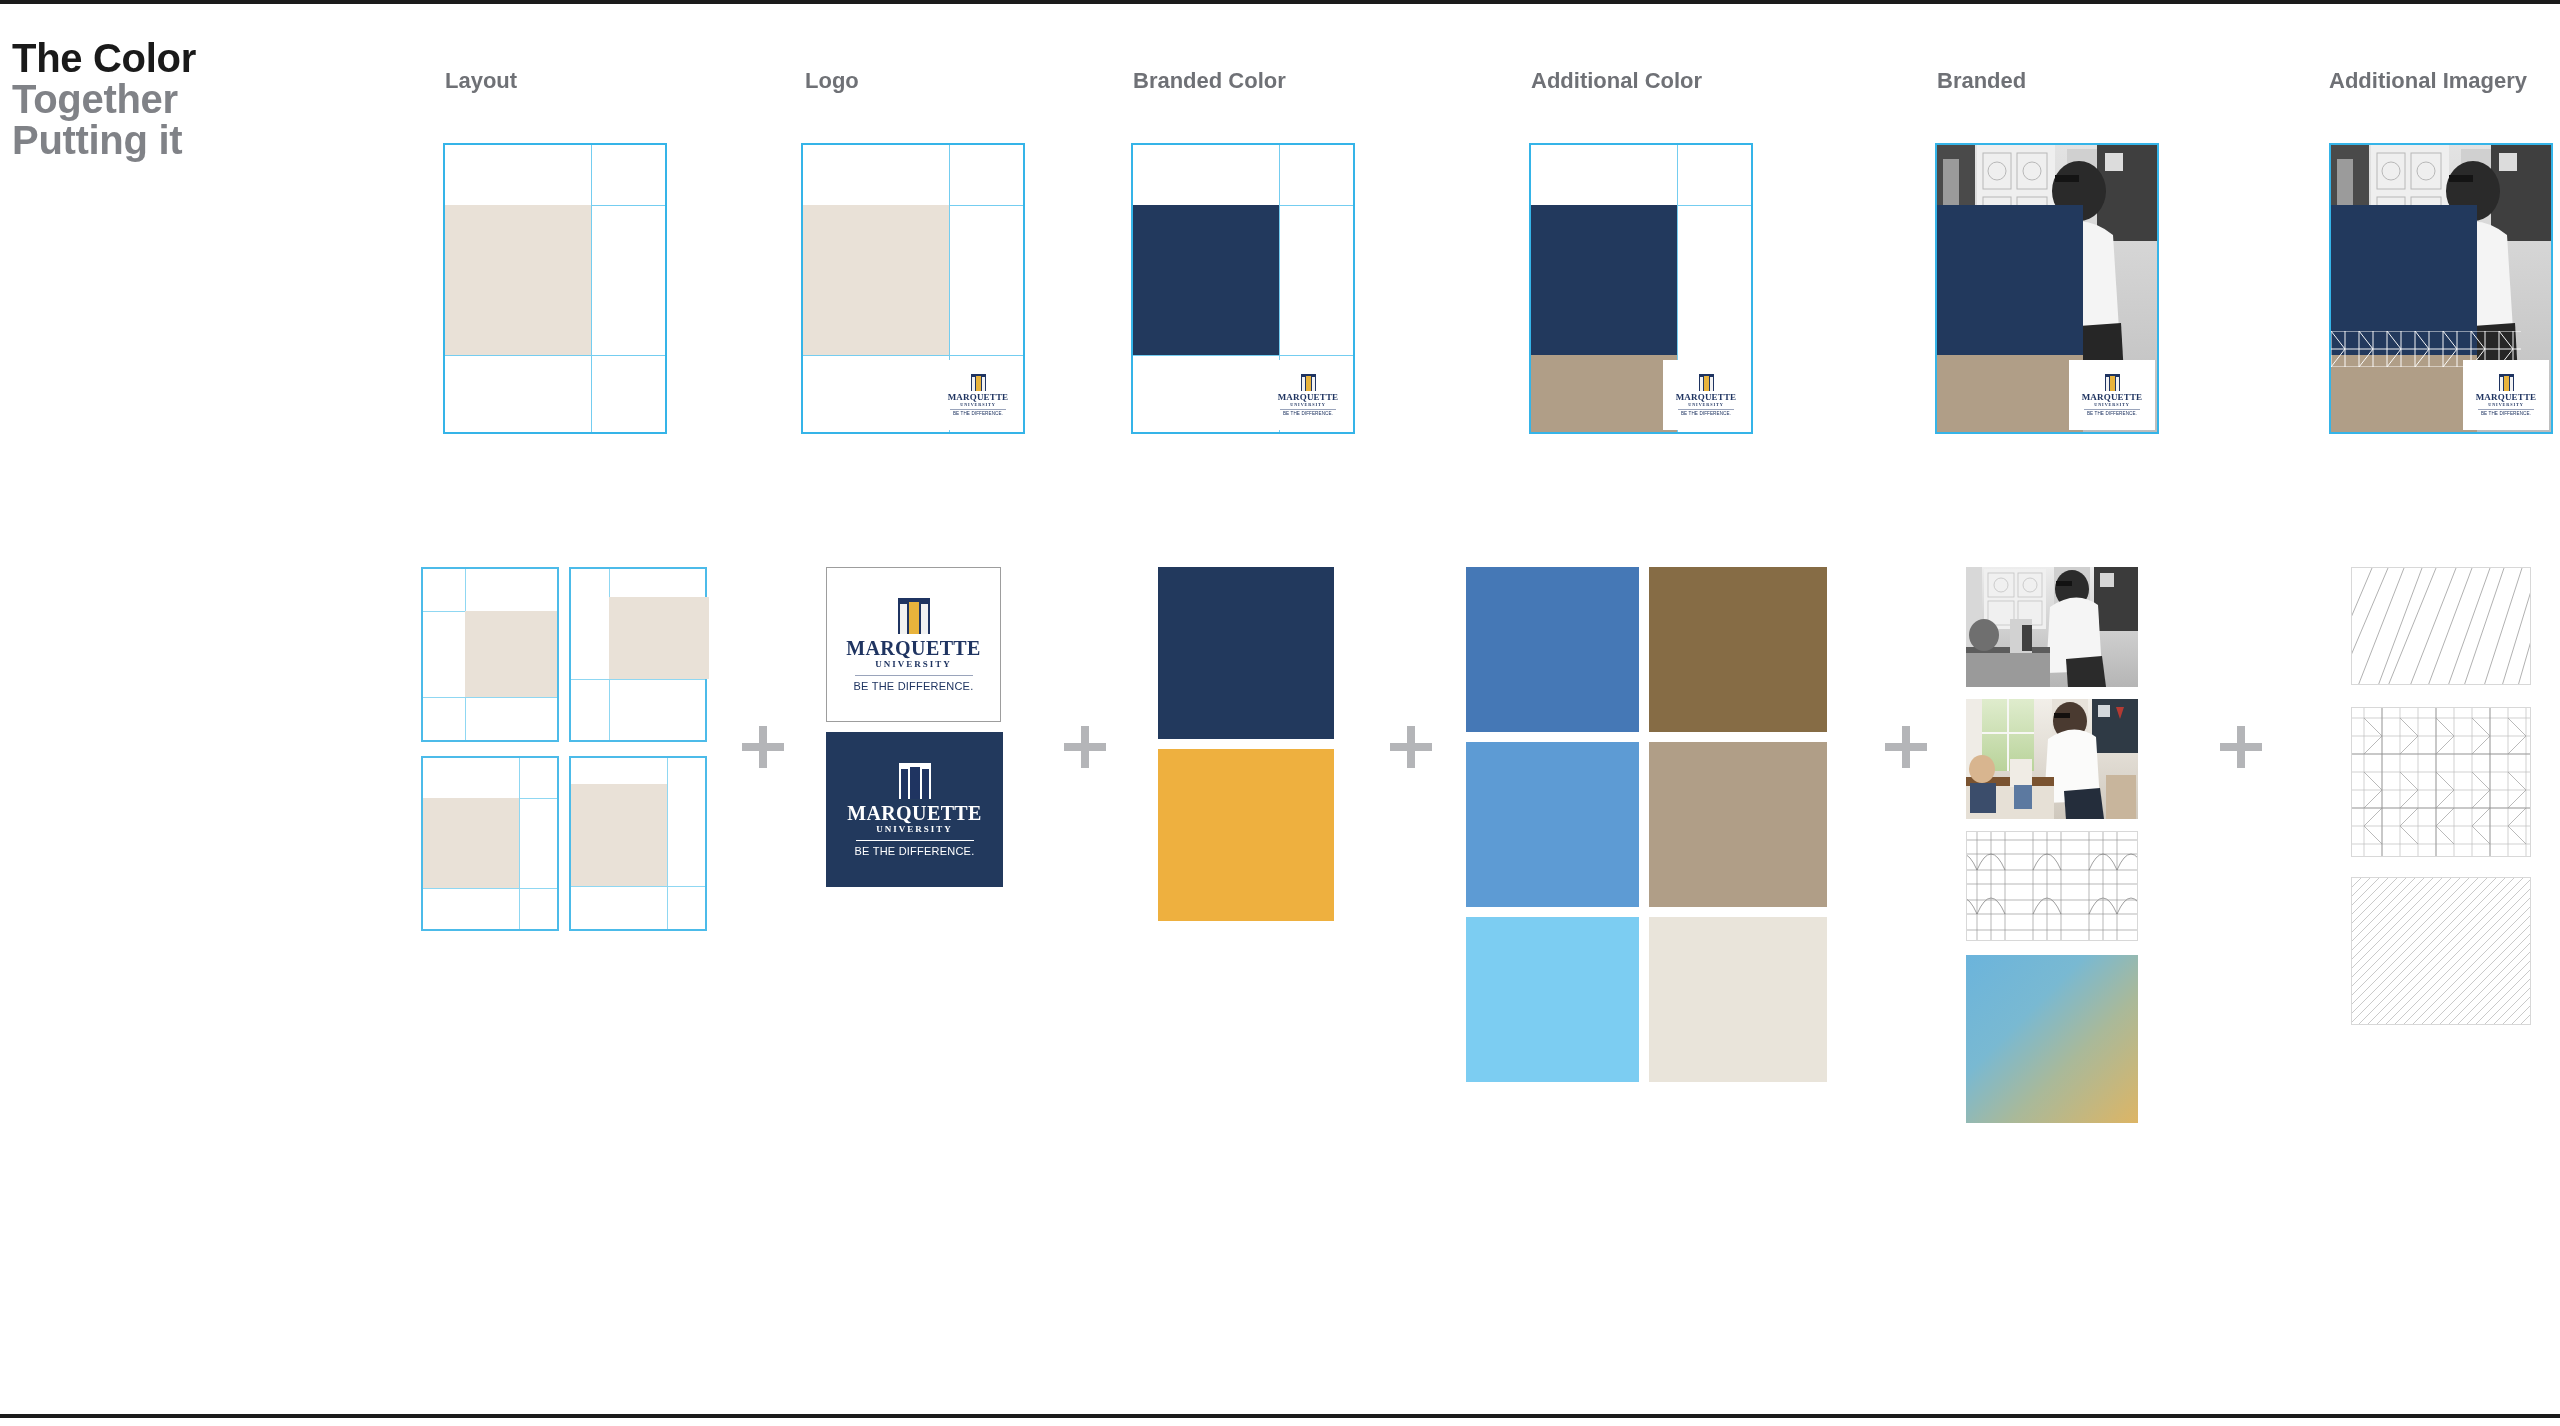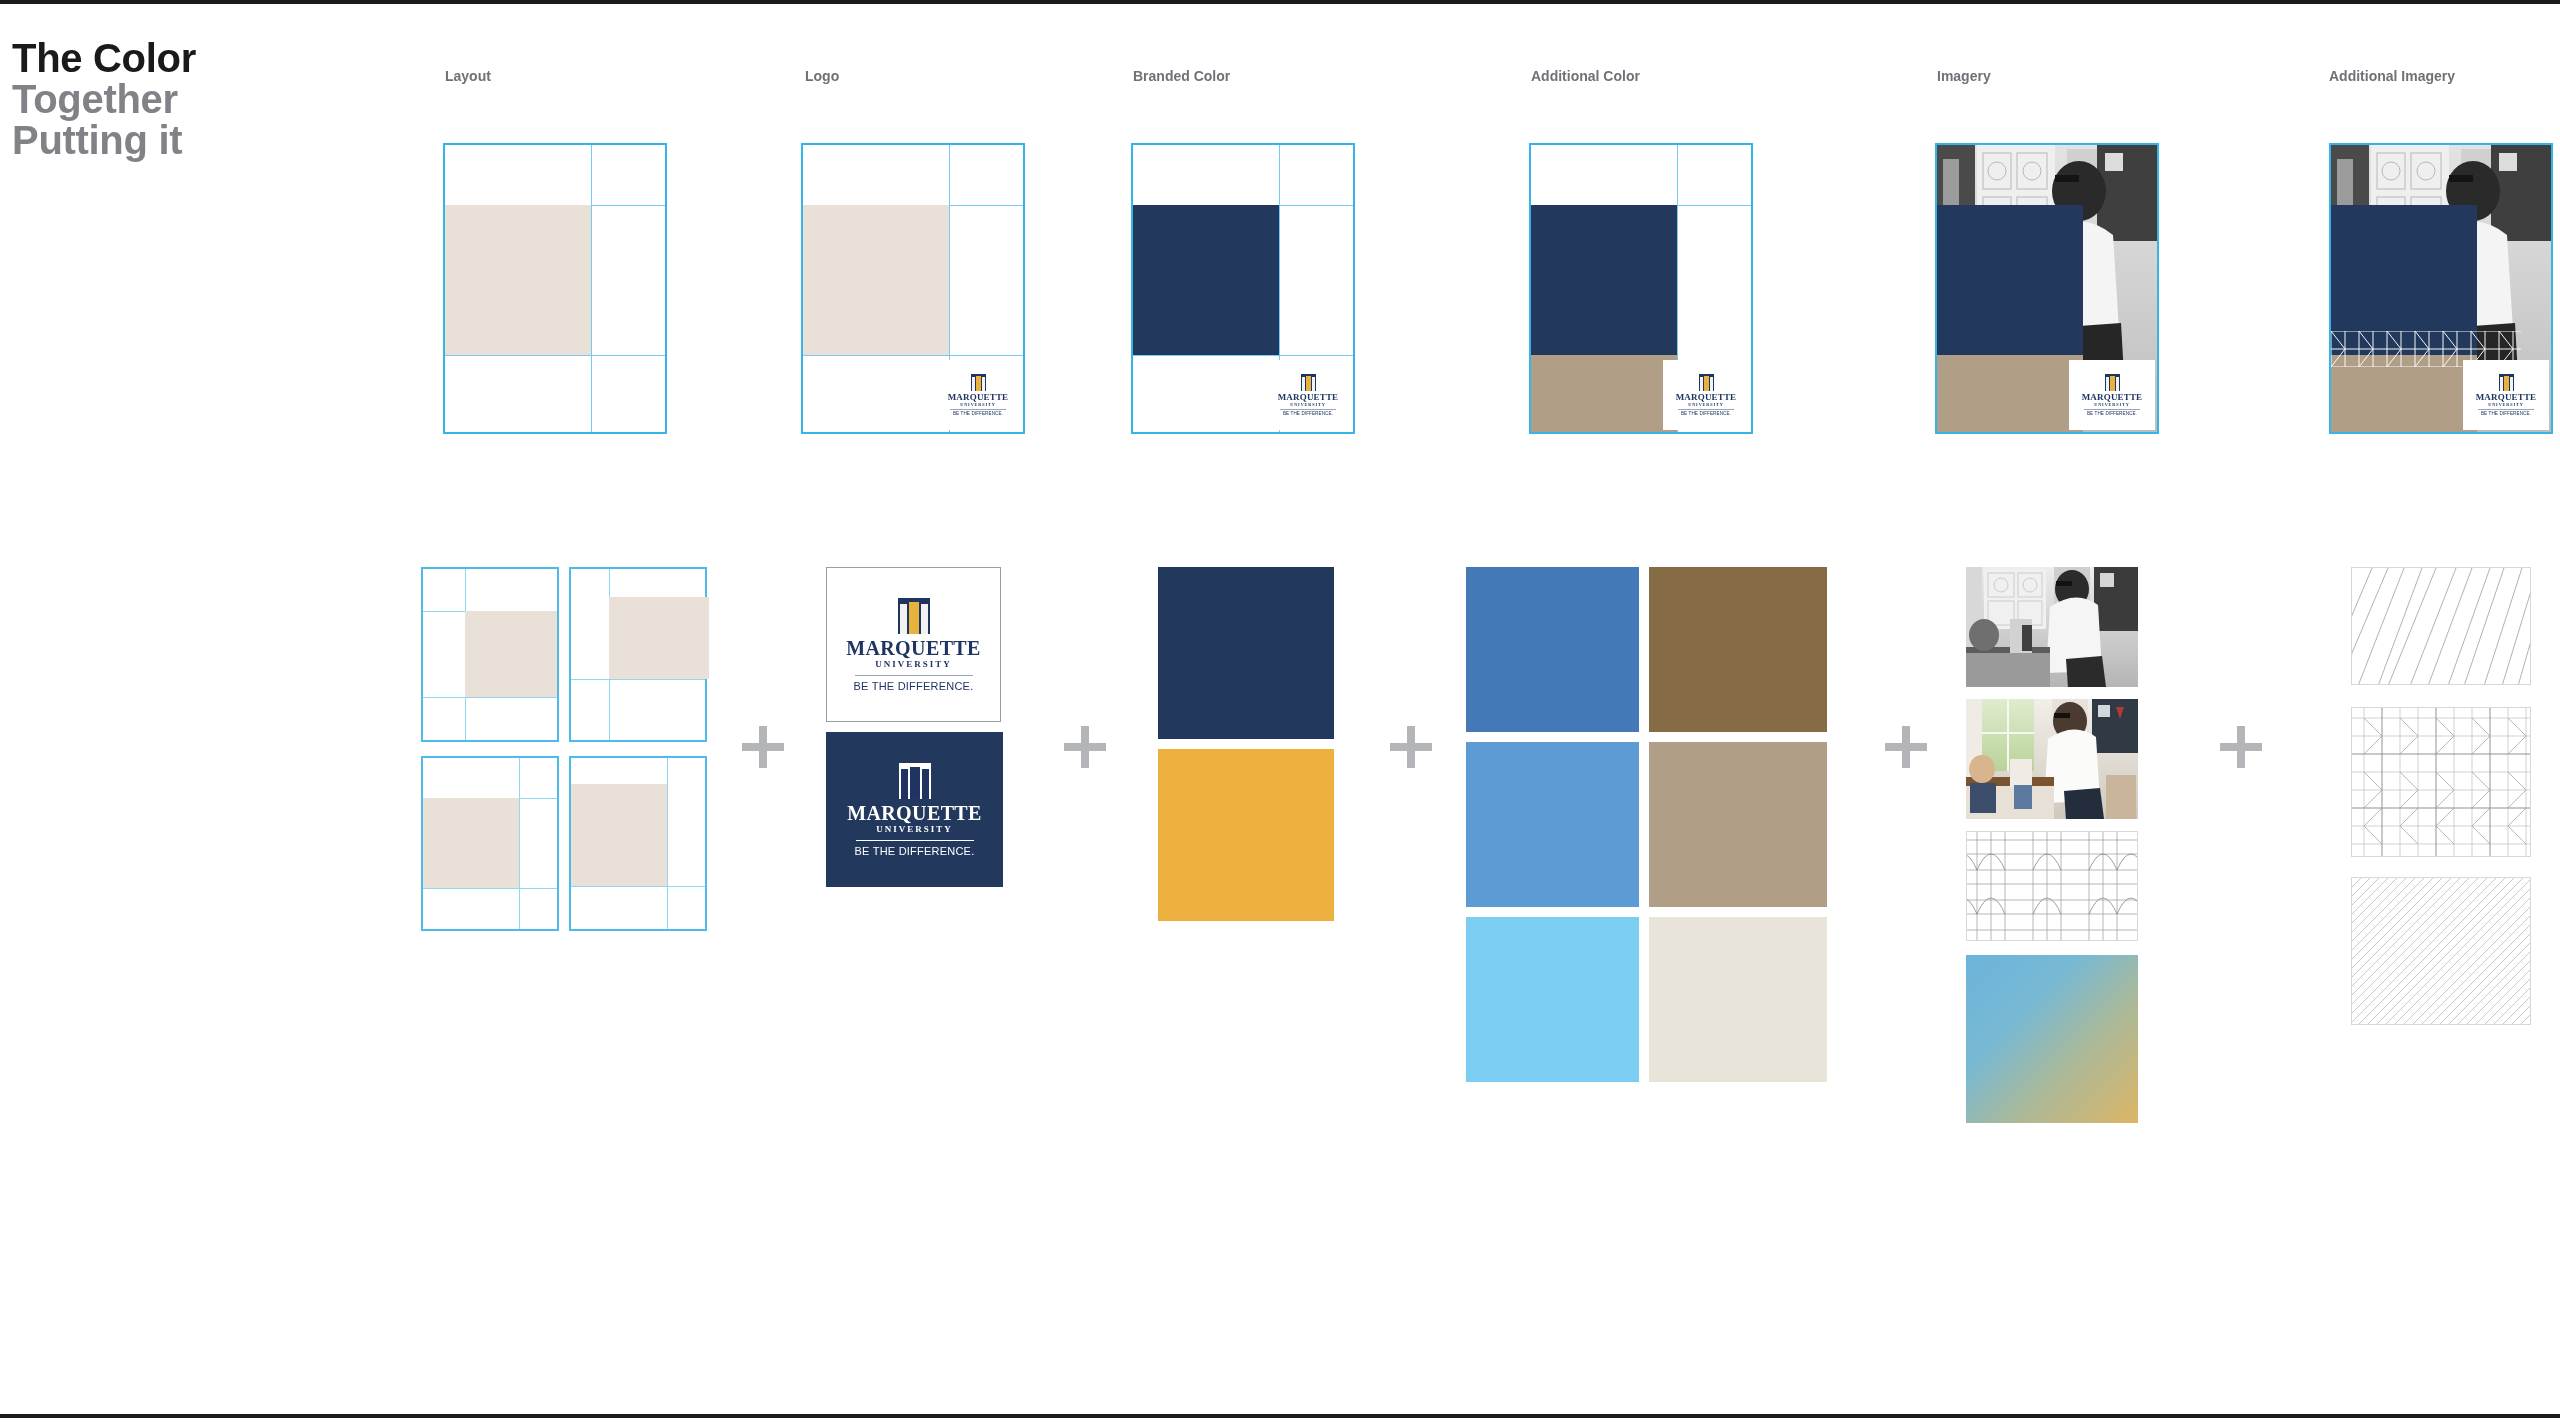--- a/index.html
+++ b/index.html
@@ -9,21 +9,21 @@
     -webkit-font-smoothing:antialiased;
     overflow:hidden;position:relative;
   }
   .rule-top{position:absolute;left:0;top:0;width:2560px;height:4px;background:#1b1b1b;}
   .rule-bottom{position:absolute;left:0;top:1414px;width:2560px;height:4px;background:#1b1b1b;}
 
   
   .title-block{position:absolute;left:12px;top:38px;width:370px;}
   .title-main{font-size:40px;font-weight:bold;color:#1a1a1a;line-height:1.02;letter-spacing:-0.3px;}
   .title-sub{font-size:40px;font-weight:bold;color:#808287;line-height:1.02;letter-spacing:-0.3px;}
-  .col-head{position:absolute;top:68px;font-size:14px;font-weight:bold;color:#6f7176;white-space:nowrap;}
+  .col-head{position:absolute;top:68px;font-size:22px;font-weight:bold;color:#6f7176;white-space:nowrap;}
 
   
   .card{position:absolute;top:143px;width:224px;height:291px;background:#ffffff;
         box-sizing:border-box;border:2px solid #35b4e8;}
   .card .guide-h{position:absolute;left:0;width:100%;height:1px;background:#74cdf0;}
   .card .guide-v{position:absolute;top:0;height:100%;width:1px;background:#74cdf0;}
   .card .block{position:absolute;}
   .card .photo{position:absolute;left:0;top:0;width:100%;height:100%;overflow:hidden;}
   .card .logo-slot{position:absolute;right:2px;bottom:2px;width:86px;height:70px;
         background:#ffffff;display:flex;align-items:center;justify-content:center;}
@@ -70,21 +70,21 @@
 <div class="title-block">
   <div class="title-main">The Color</div>
   <div class="title-sub">Together</div>
   <div class="title-sub">Putting it</div>
 </div>
 
 <div class="col-head" style="left:445px">Layout</div>
 <div class="col-head" style="left:805px">Logo</div>
 <div class="col-head" style="left:1133px">Branded Color</div>
 <div class="col-head" style="left:1531px">Additional Color</div>
-<div class="col-head" style="left:1937px">Imagery</div>
+<div class="col-head" style="left:1937px">Branded</div>
 <div class="col-head" style="left:2329px">Additional Imagery</div>
 
 <div class="card" style="left:443px">
   <div class="guide-h" style="top:60px"></div>
   <div class="guide-h" style="top:210px"></div>
   <div class="guide-v" style="left:146px"></div>
   <div class="block" style="left:0;top:60px;width:146px;height:150px;background:#e9e1d7"></div>
 </div>
 
 <div class="card" style="left:801px">

